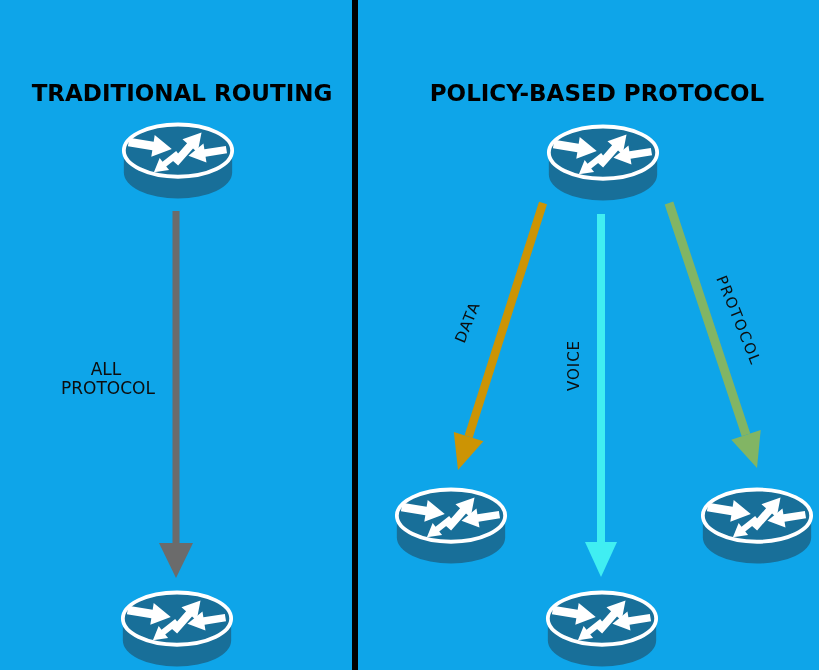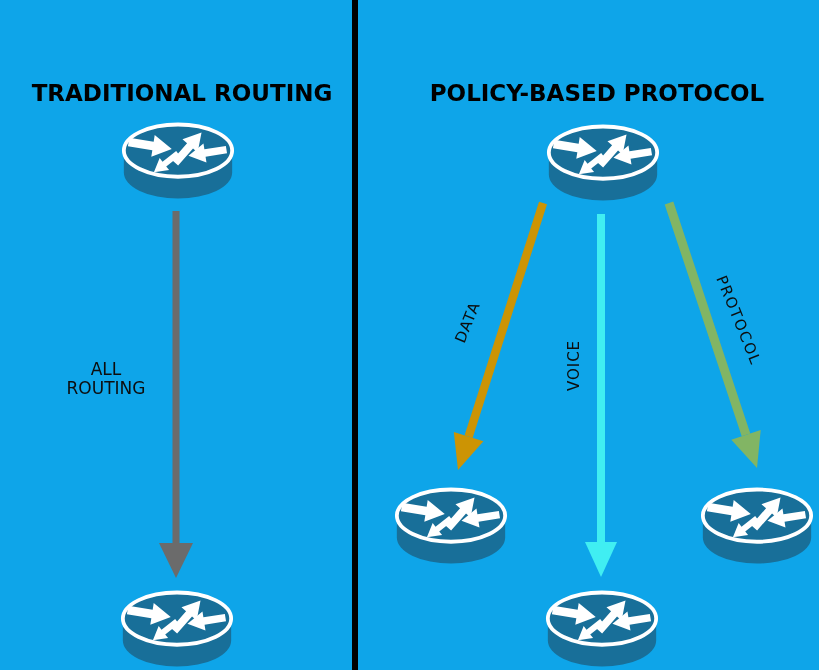--- a/index.html
+++ b/index.html
@@ -105,18 +105,18 @@
   <svg class="router r-pbr-data" viewBox="0 0 120 84" fill="#186F99">
       <use href="#router-sym"></use>
     </svg>
   <svg class="router r-pbr-voice" viewBox="0 0 120 84" fill="#186F99">
       <use href="#router-sym"></use>
     </svg>
   <svg class="router r-pbr-proto" viewBox="0 0 120 84" fill="#186F99">
       <use href="#router-sym"></use>
     </svg>
 
-  <div class="flow-label lbl-all-traffic">ALL ROUTING</div>
+  <div class="flow-label lbl-all-traffic">ALL PROTOCOL</div>
   <div class="flow-label lbl-data">DATA</div>
   <div class="flow-label lbl-voice">VOICE</div>
   <div class="flow-label lbl-protocol">PROTOCOL</div>
 
 </div>
 
 </body></html>

